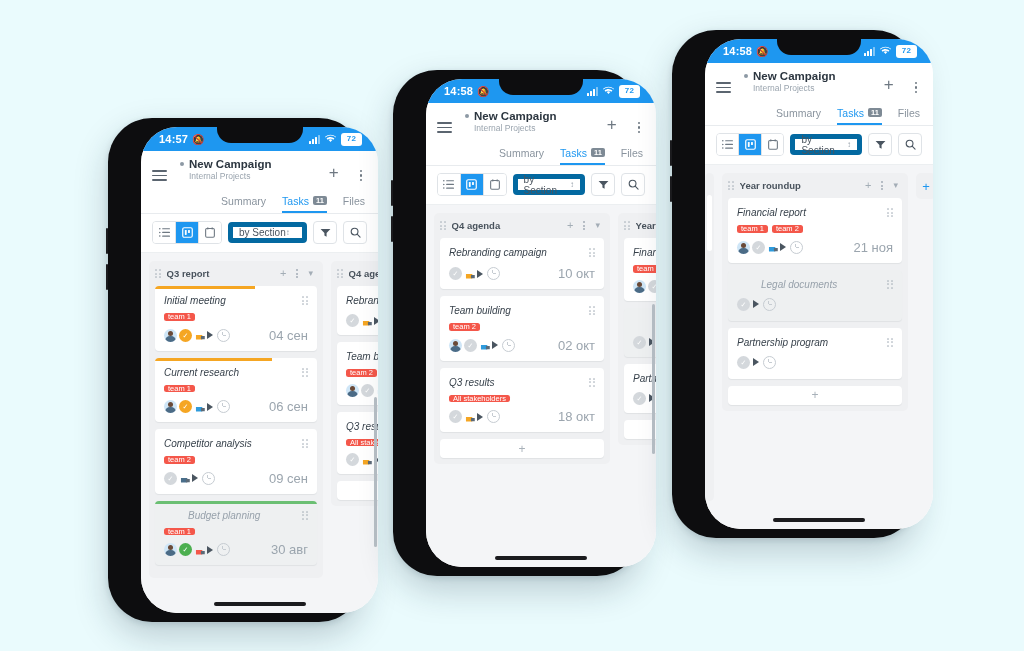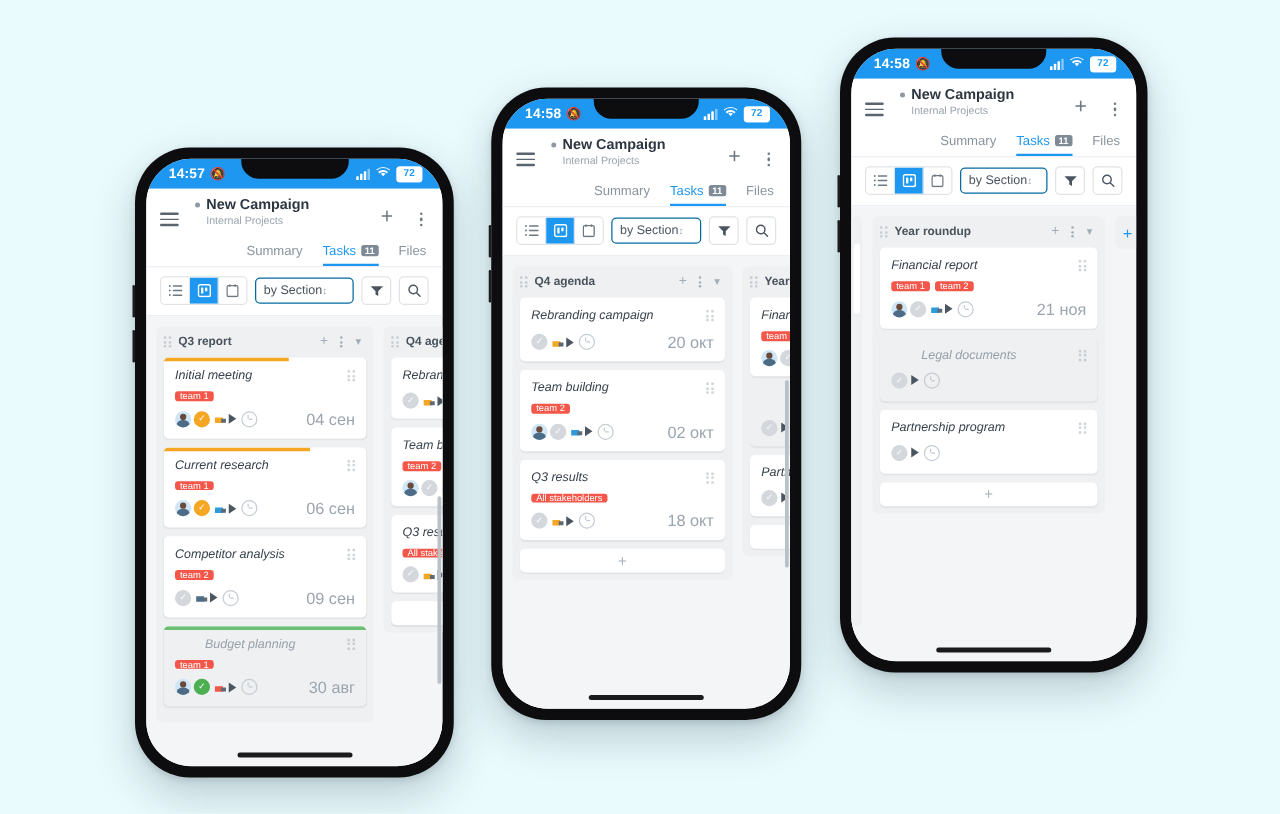--- a/index.html
+++ b/index.html
@@ -20,20 +20,21 @@
     box-shadow:0 14px 34px rgba(20,40,60,.22), 0 2px 6px rgba(20,40,60,.14);
     padding:9px;
     box-sizing:border-box;
   }
   .phone .inner{
     position:relative;
     width:100%;height:100%;
     background:#ffffff;
     border-radius:36px;
     overflow:hidden;
+    margin-left:24px;
   }
   .side-btn{position:absolute;background:#1b1b1e;border-radius:3px;}
 
   
   .statusbar{
     background:#1e97f0;
     color:#fff;
     height:24px;
     display:flex;align-items:center;justify-content:space-between;
     padding:0 16px 0 18px;
@@ -110,21 +111,21 @@
   .seg{display:flex;border:1px solid #dfe3e7;border-radius:4px;overflow:hidden;height:21px;}
   .seg .sgbtn{
     width:22px;height:100%;
     display:flex;align-items:center;justify-content:center;
     cursor:pointer;background:#fff;
     border-right:1px solid #dfe3e7;
   }
   .seg .sgbtn:last-child{border-right:none;}
   .seg .sgbtn.active{background:#1e97f0;}
   .select{
-    flex:1 1 auto;height:21px;border:1px solid #0369a1;border-radius:4px;
+    flex:1 1 auto;height:21px;border:5px solid #0369a1;border-radius:4px;
     display:flex;align-items:center;justify-content:flex-start;
     padding:0 6px;font-size:10px;color:#4a545e;background:#fff;cursor:pointer;
     box-sizing:border-box;min-width:0;
   }
   .select .chev{font-size:8px;color:#98a2ac;line-height:1;}
   .iconbtn{
     width:22px;height:21px;border:1px solid #dfe3e7;border-radius:4px;background:#fff;
     display:flex;align-items:center;justify-content:center;cursor:pointer;flex:0 0 auto;
   }
 
@@ -715,21 +716,21 @@
               <div class="meta">
                   <div class="icons">
                 <span class="chk grey">✓</span>
                 <span class="flag"><svg width="11" height="10" viewBox="0 0 12 11">
                         <path d="M1 1h7v5H1z" fill="#f5a623"></path>
                         <path d="M6.5 2.2h4.2v3.6H6.5z" fill="#5c6a77"></path>
                       </svg></span>
                 <span class="play"></span>
                     <span class="clock"></span>
               </div>
-                  <span class="date">20 окт</span>
+                  <span class="date">10 окт</span>
                 </div>
             </div>
             <div class="card">
               <div class="card-top">
                 <div class="card-title">Team building</div>
                 <span class="grip" style="margin-top:2px;">
                     <i></i>
                     <i></i>
                     <i></i>
                     <i></i>

